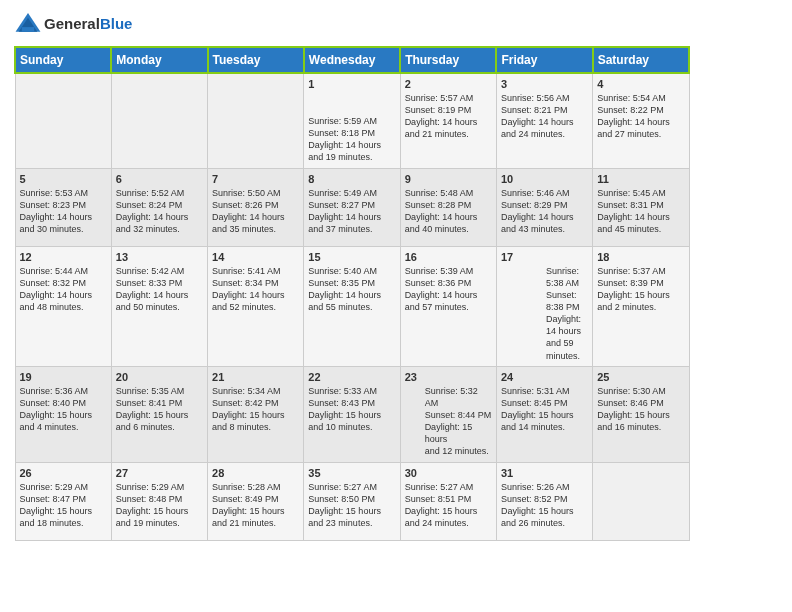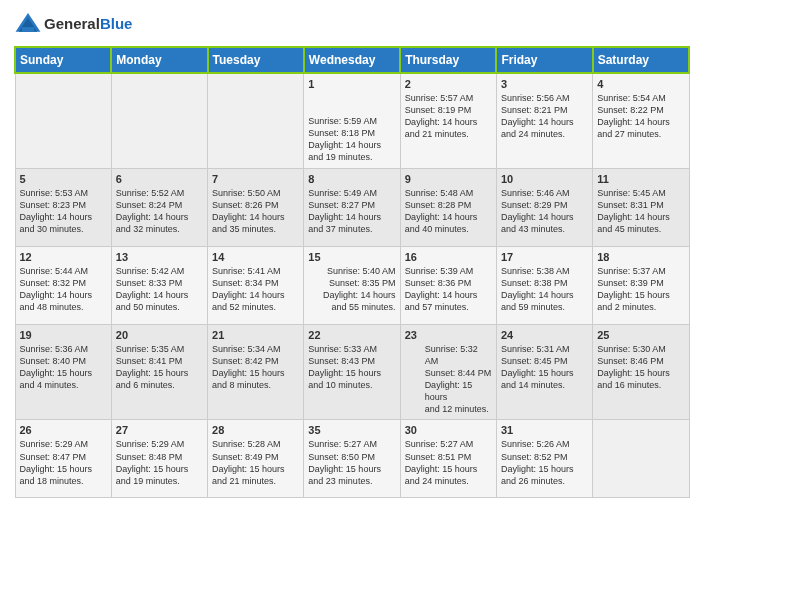--- a/index.html
+++ b/index.html
@@ -229,35 +229,35 @@
           </td>
           <td>
             <span class="day-num">14</span>
             <div class="cell-content" style="white-space: pre-line;">Sunrise: 5:41 AM
 Sunset: 8:34 PM
 Daylight: 14 hours
 and 52 minutes.</div>
           </td>
           <td>
             <span class="day-num">15</span>
-            <div class="cell-content" style="white-space: pre-line; text-align: right;">Sunrise: 5:40 AM
+            <div class="cell-content" style="white-space: pre-line;">Sunrise: 5:40 AM
 Sunset: 8:35 PM
 Daylight: 14 hours
 and 55 minutes.</div>
           </td>
           <td>
             <span class="day-num">16</span>
             <div class="cell-content" style="white-space: pre-line;">Sunrise: 5:39 AM
 Sunset: 8:36 PM
 Daylight: 14 hours
 and 57 minutes.</div>
           </td>
           <td>
             <span class="day-num">17</span>
-            <div class="cell-content" style="white-space: pre-line;">Sunrise: 5:38 AM
+            <div class="cell-content" style="white-space: pre-line; margin-left: 45px;">Sunrise: 5:38 AM
 Sunset: 8:38 PM
 Daylight: 14 hours
 and 59 minutes.</div>
           </td>
           <td>
             <span class="day-num">18</span>
             <div class="cell-content" style="white-space: pre-line;">Sunrise: 5:37 AM
 Sunset: 8:39 PM
 Daylight: 15 hours
 and 2 minutes.</div>

